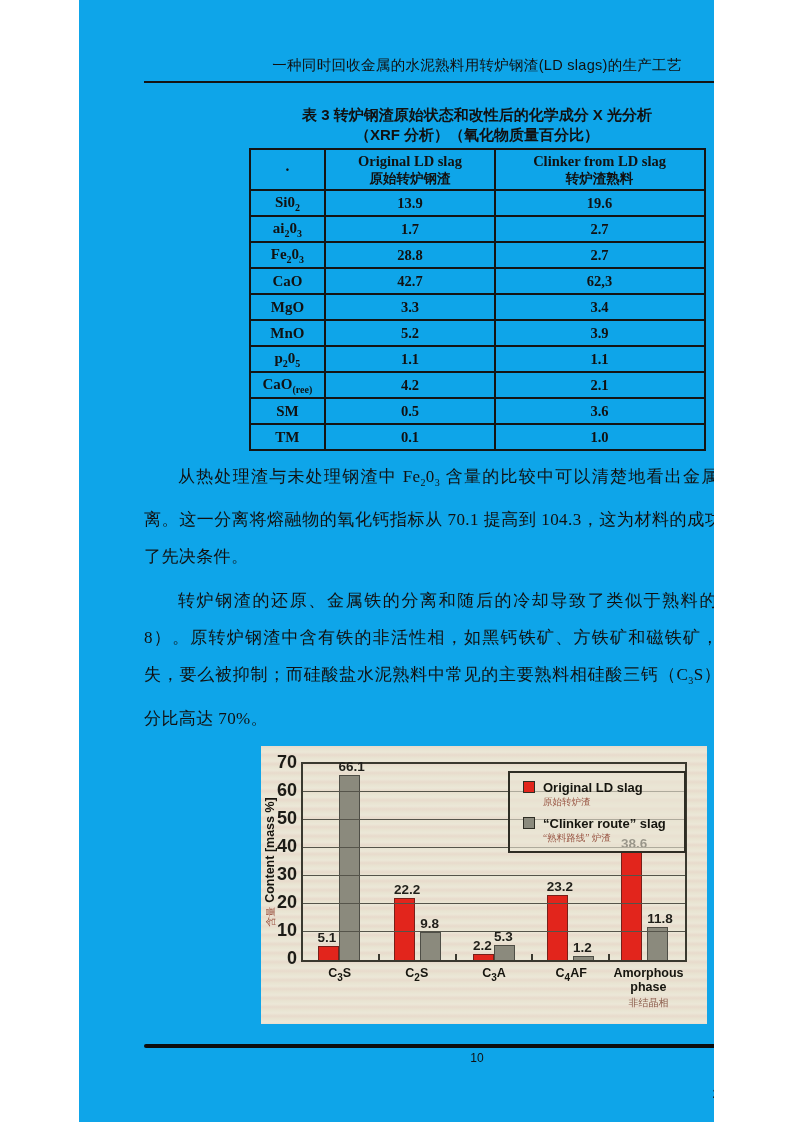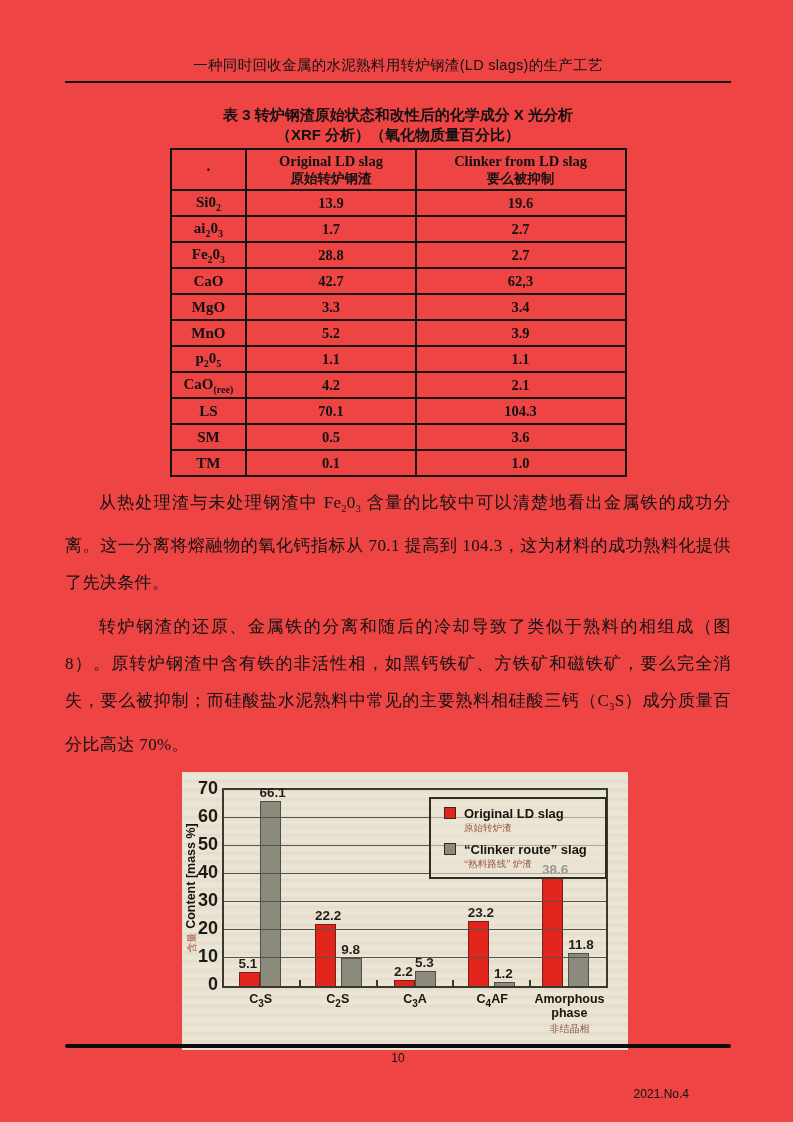--- a/index.html
+++ b/index.html
@@ -1,19 +1,19 @@
 <!DOCTYPE html>
 <html><head>
 <meta charset="utf-8">
 <style>
   * { margin:0; padding:0; box-sizing:border-box; }
   html,body { background:#ffffff; }
   .page {
-    position:relative; width:793px; height:1122px; margin:0 auto;
-    background:#ef4444; overflow:hidden;
+    position:relative; width:635px; height:1122px; margin:0 auto;
+    background:#0ea5e9; overflow:hidden;
     font-family:"Liberation Serif","DejaVu Serif",serif; color:#111;
   }
   .content { position:absolute; left:65px; top:56px; width:666px; }
 
   
   .header-title {
     text-align:center; font-family:"Liberation Sans","DejaVu Sans",sans-serif;
     font-size:14.5px; letter-spacing:0.3px; padding-bottom:6px;
   }
   .header-rule { border-bottom:2px solid #141414; }
@@ -136,21 +136,21 @@
         </colgroup>
       <thead>
         <tr>
           <th>·</th>
           <th>
             <div class="colhead-en">Original LD slag</div>
             <div class="colhead-zh">原始转炉钢渣</div>
           </th>
           <th>
             <div class="colhead-en">Clinker from LD slag</div>
-            <div class="colhead-zh">要么被抑制</div>
+            <div class="colhead-zh">转炉渣熟料</div>
           </th>
         </tr>
       </thead>
       <tbody id="table-body">
           <tr>
             <td class="rowlabel"><span>Si0</span><sub>2</sub></td>
             <td class="val">13.9</td>
             <td class="val">19.6</td>
           </tr>
           <tr>
@@ -180,25 +180,20 @@
           </tr>
           <tr>
             <td class="rowlabel"><span>p</span><sub>2</sub><span>0</span><sub>5</sub></td>
             <td class="val">1.1</td>
             <td class="val">1.1</td>
           </tr>
           <tr>
             <td class="rowlabel"><span>CaO</span><sub>(ree)</sub></td>
             <td class="val">4.2</td>
             <td class="val">2.1</td>
-          </tr>
-          <tr>
-            <td class="rowlabel"><span>LS</span></td>
-            <td class="val">70.1</td>
-            <td class="val">104.3</td>
           </tr>
           <tr>
             <td class="rowlabel"><span>SM</span></td>
             <td class="val">0.5</td>
             <td class="val">3.6</td>
           </tr>
           <tr>
             <td class="rowlabel"><span>TM</span></td>
             <td class="val">0.1</td>
             <td class="val">1.0</td>

